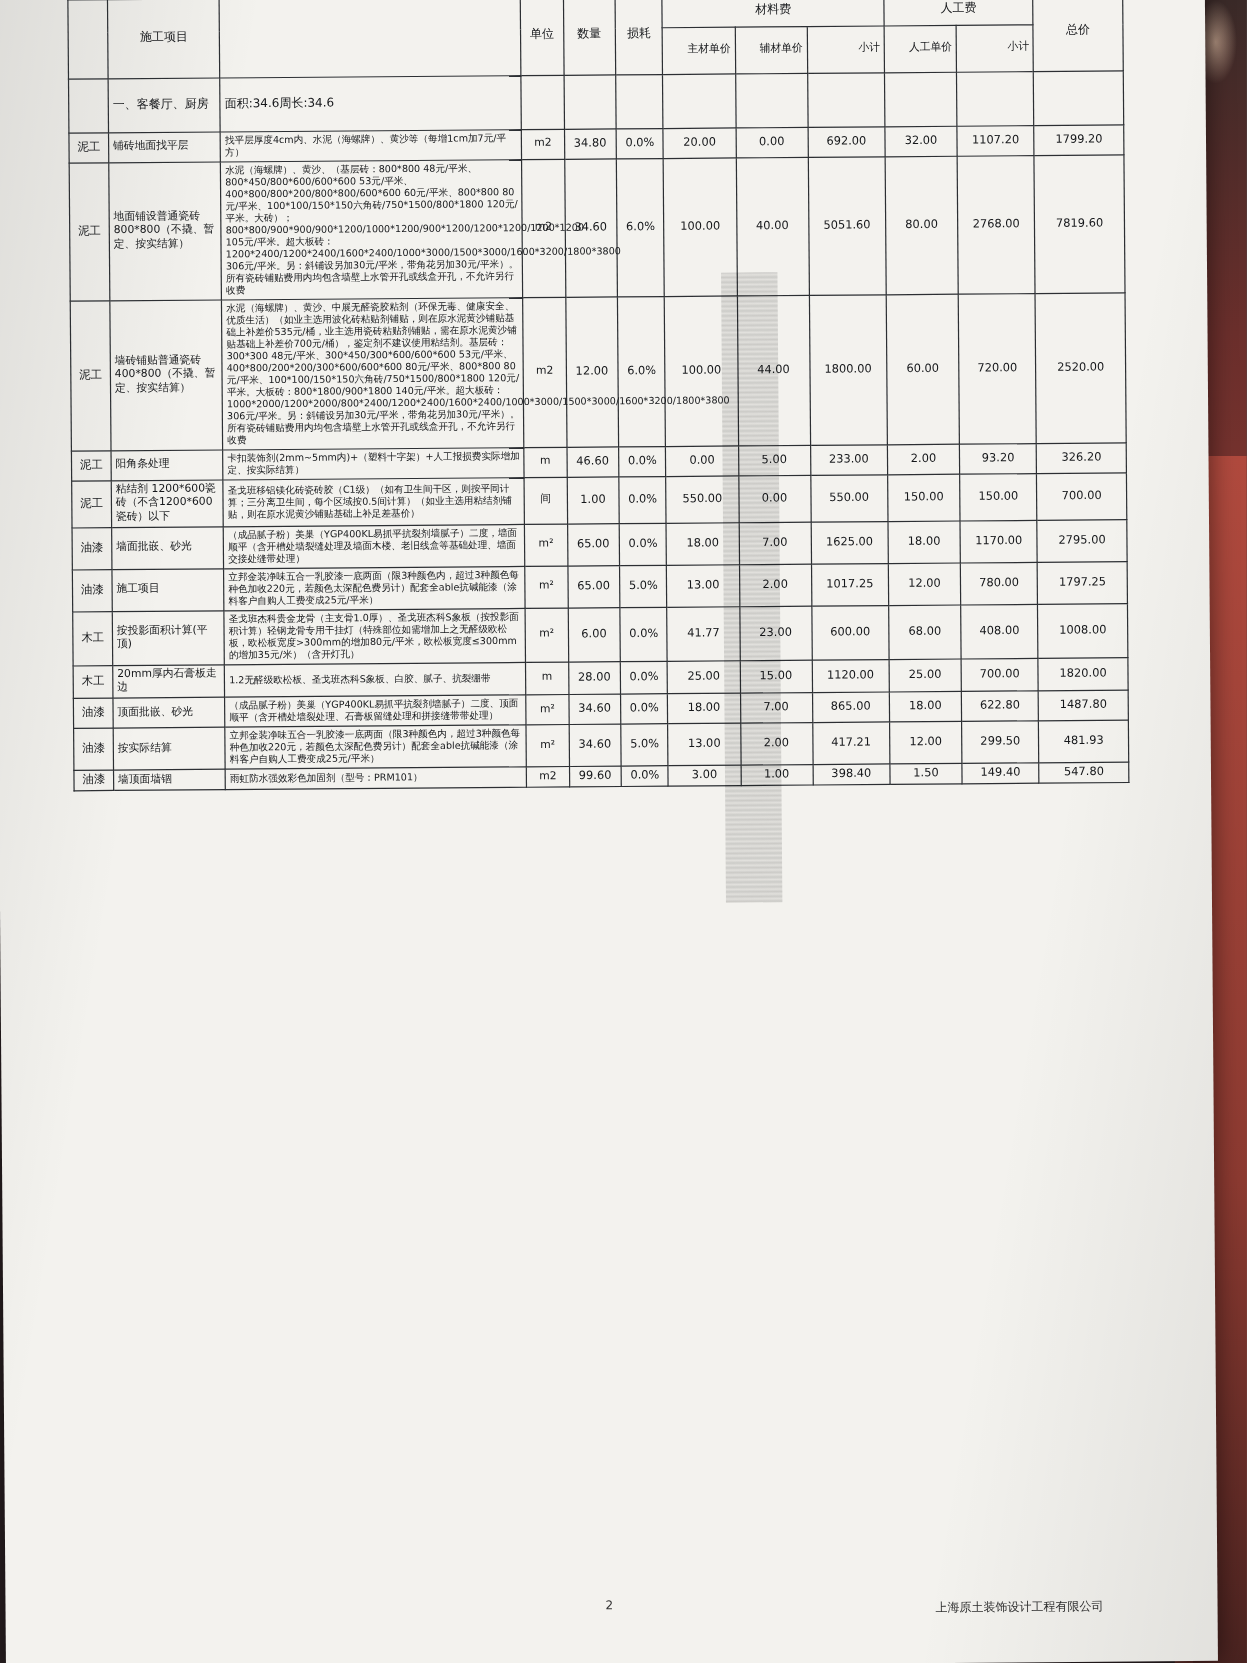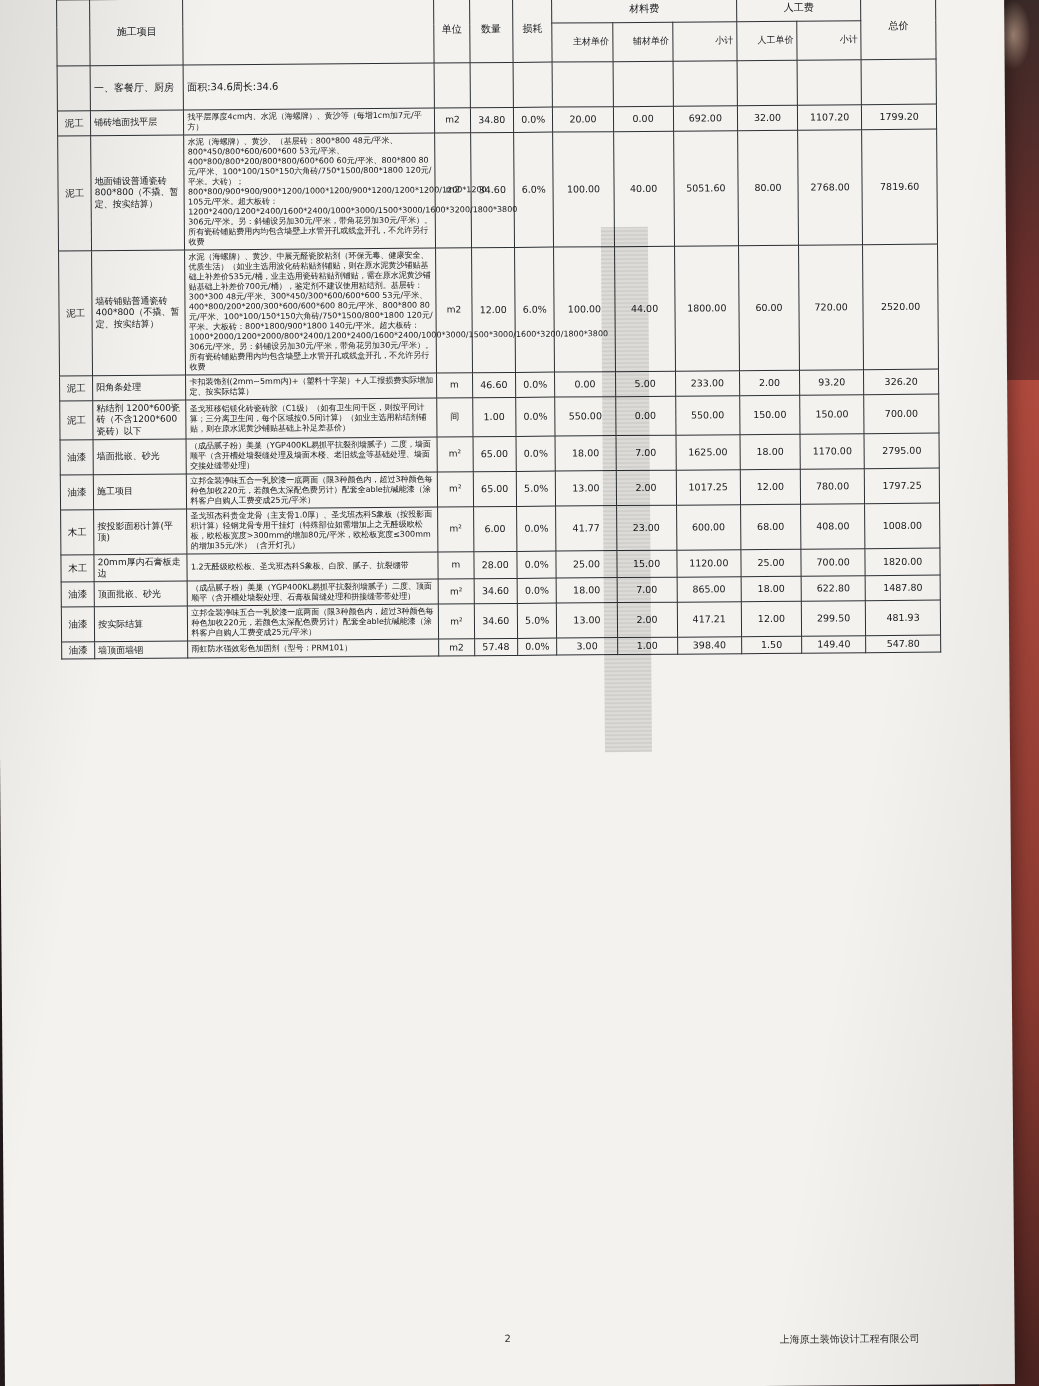--- a/index.html
+++ b/index.html
@@ -306,21 +306,21 @@
             <td class="num">417.21</td>
             <td class="num">12.00</td>
             <td class="num">299.50</td>
             <td class="num">481.93</td>
           </tr>
           <tr>
             <td class="trade">油漆</td>
             <td class="item">墙顶面墙锢</td>
             <td class="desc">雨虹防水强效彩色加固剂（型号：PRM101）</td>
             <td class="c">m2</td>
-            <td class="num">57.48</td>
+            <td class="num">99.60</td>
             <td class="num">0.0%</td>
             <td class="num">3.00</td>
             <td class="num">1.00</td>
             <td class="num">398.40</td>
             <td class="num">1.50</td>
             <td class="num">149.40</td>
             <td class="num">547.80</td>
           </tr>
         </tbody>
     </table>

